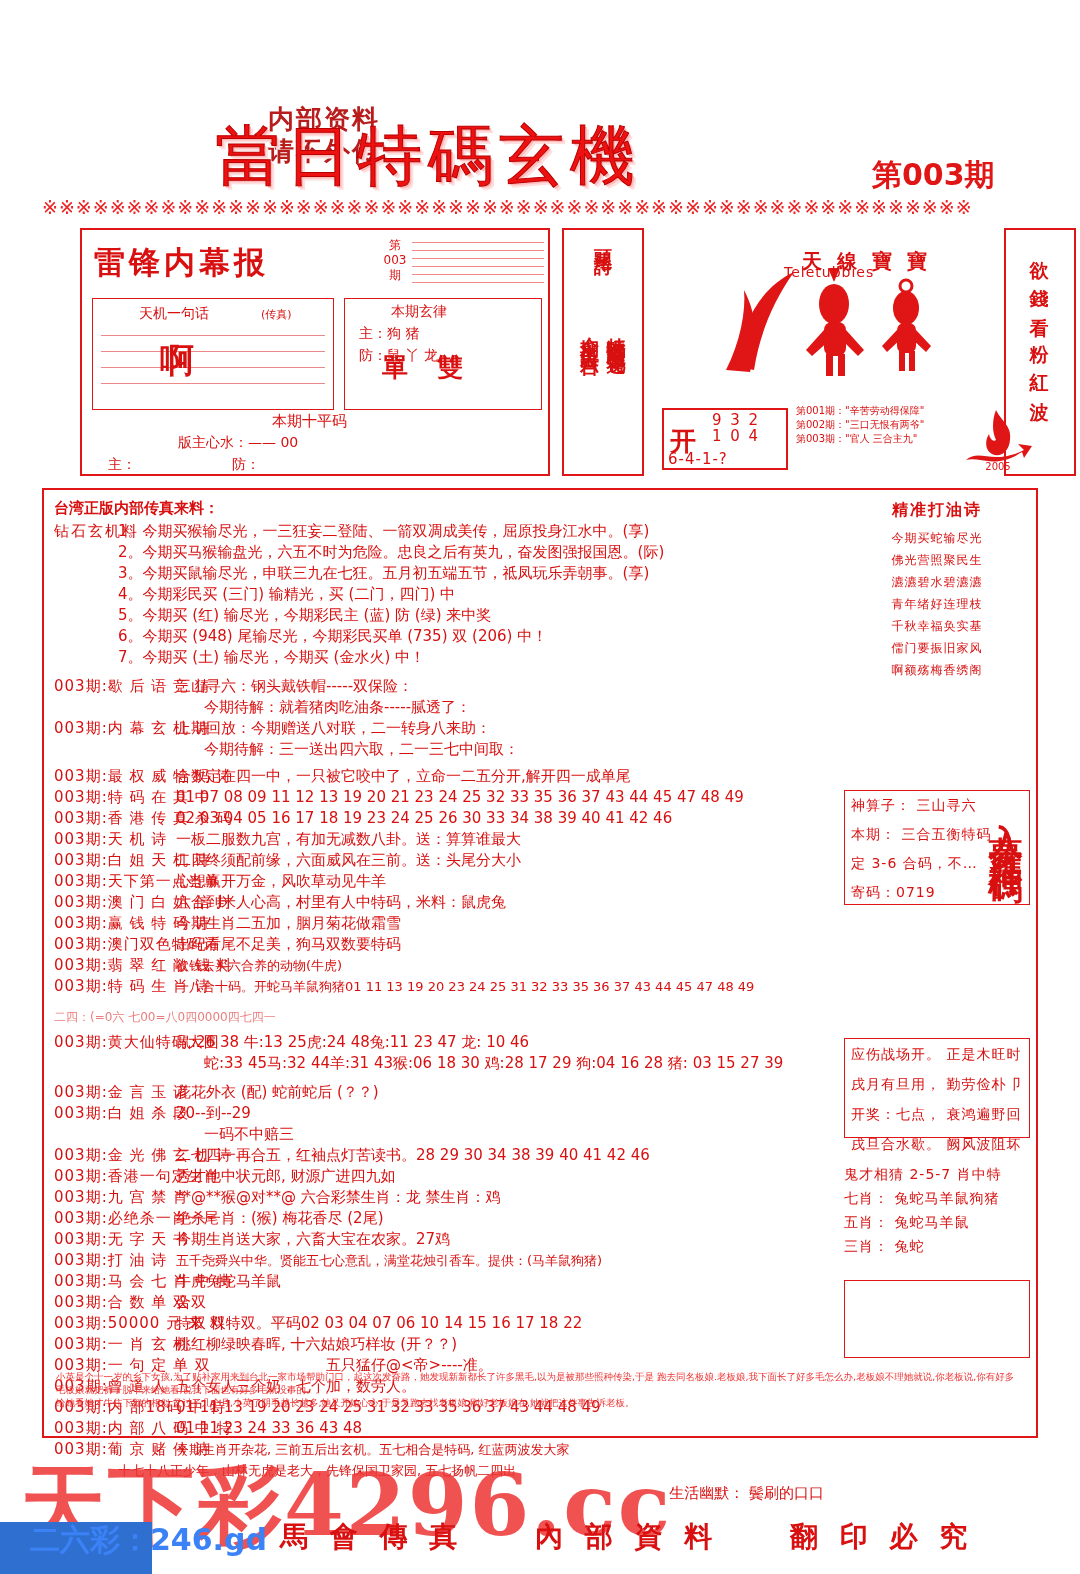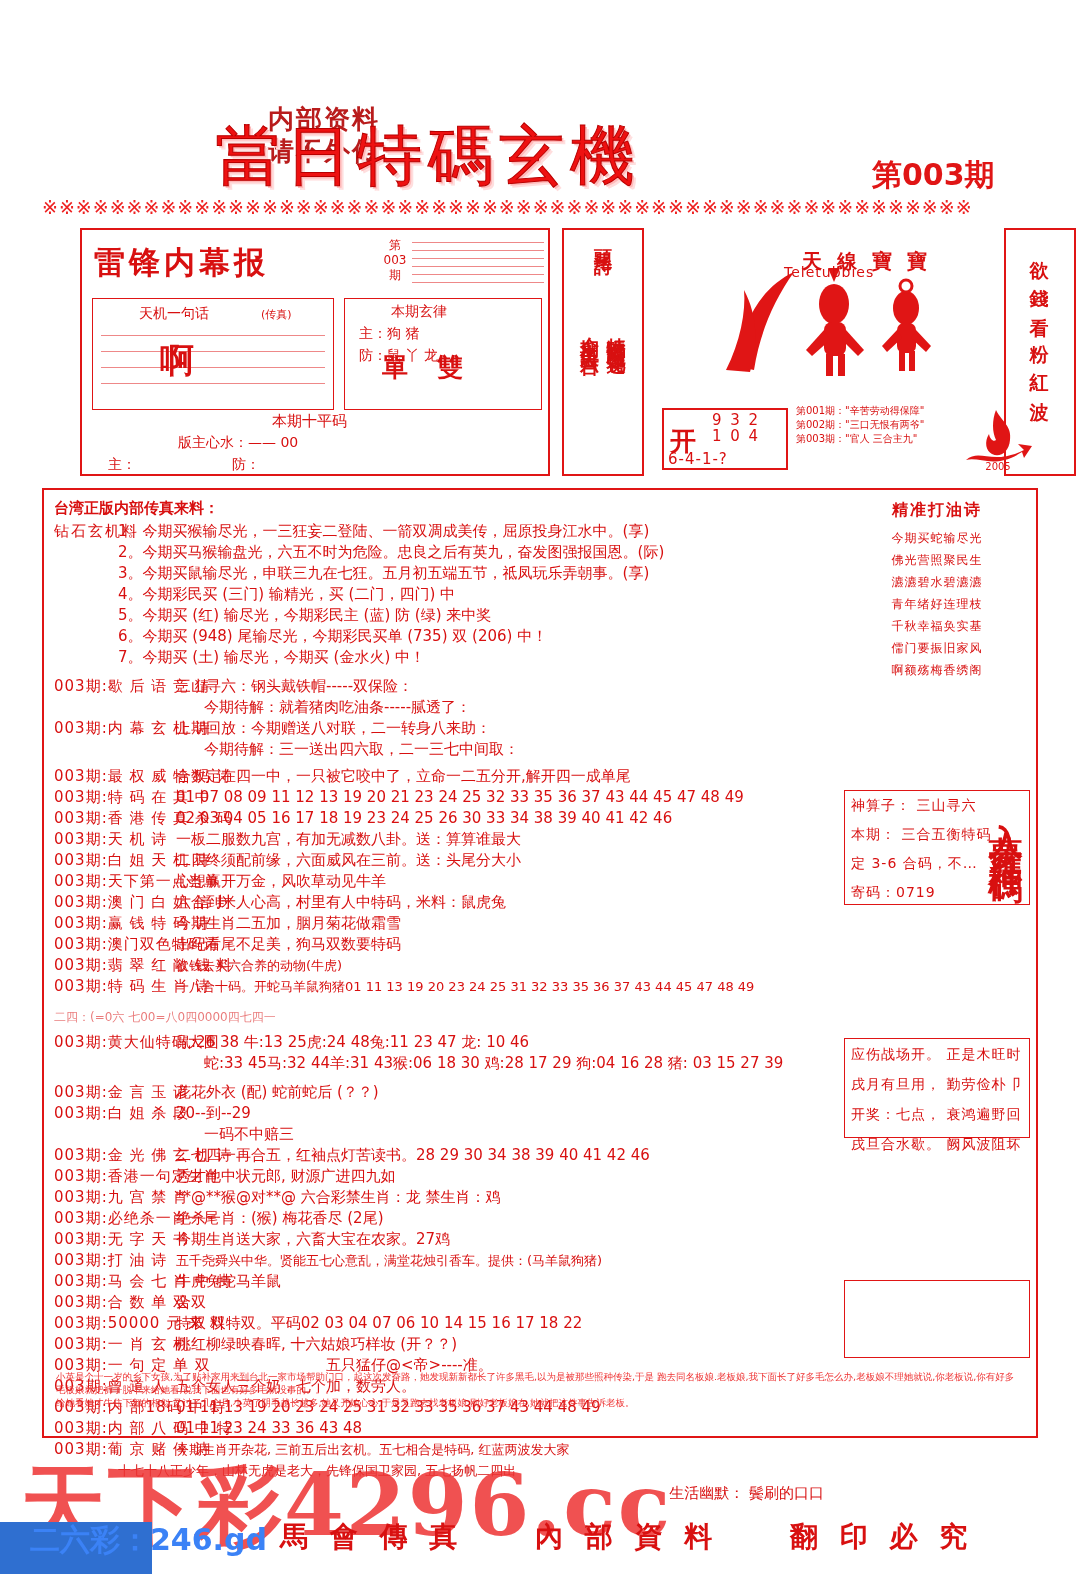--- a/index.html
+++ b/index.html
@@ -288,20 +288,26 @@
       <div class="big">入 夢 應 神 碼</div>
     </div>
 
     <div class="sidebox sb3">
       <div class="l">应伤战场开。   正是木旺时</div>
       <div class="l">戌月有旦用，   勤劳俭朴卩</div>
       <div class="l">开奖：七点，   衰鸿遍野回</div>
       <div class="l">戌旦合水歇。   阙风波阻坏</div>
     </div>
 
+    <div class="sidebox sb4">
+      <div class="l">鬼才相猜 2-5-7 肖中特</div>
+      <div class="l">七肖：  兔蛇马羊鼠狗猪</div>
+      <div class="l">五肖：  兔蛇马羊鼠</div>
+      <div class="l">三肖：  兔蛇</div>
+    </div>
 
     <div class="sidebox sb5"></div>
 
     <div class="footnote">
       <div>小英是个十一岁的乡下女孩,为了贴补家用来到台北一家市场帮助门口，起这次发奋路，她发现新新都长了许多黑毛,以为是被那些照种传染,于是  跑去同名板娘.老板娘,我下面长了好多毛怎么办,老板娘不理她就说,你老板说,你有好多毛板娘就把裤子脱下来给她看,说我下面也有好多毛就没事的。。。</div>
       <div>给她看她才牛住下都的相似,又过了几个月,小英了阴毛越长越多,她又开始心心,于是又跑去找老板娘,刚好老板娘在,她就把这件事告诉老板。</div>
     </div>
   </div>
 
   <div class="wm">天下彩4296.cc</div>

